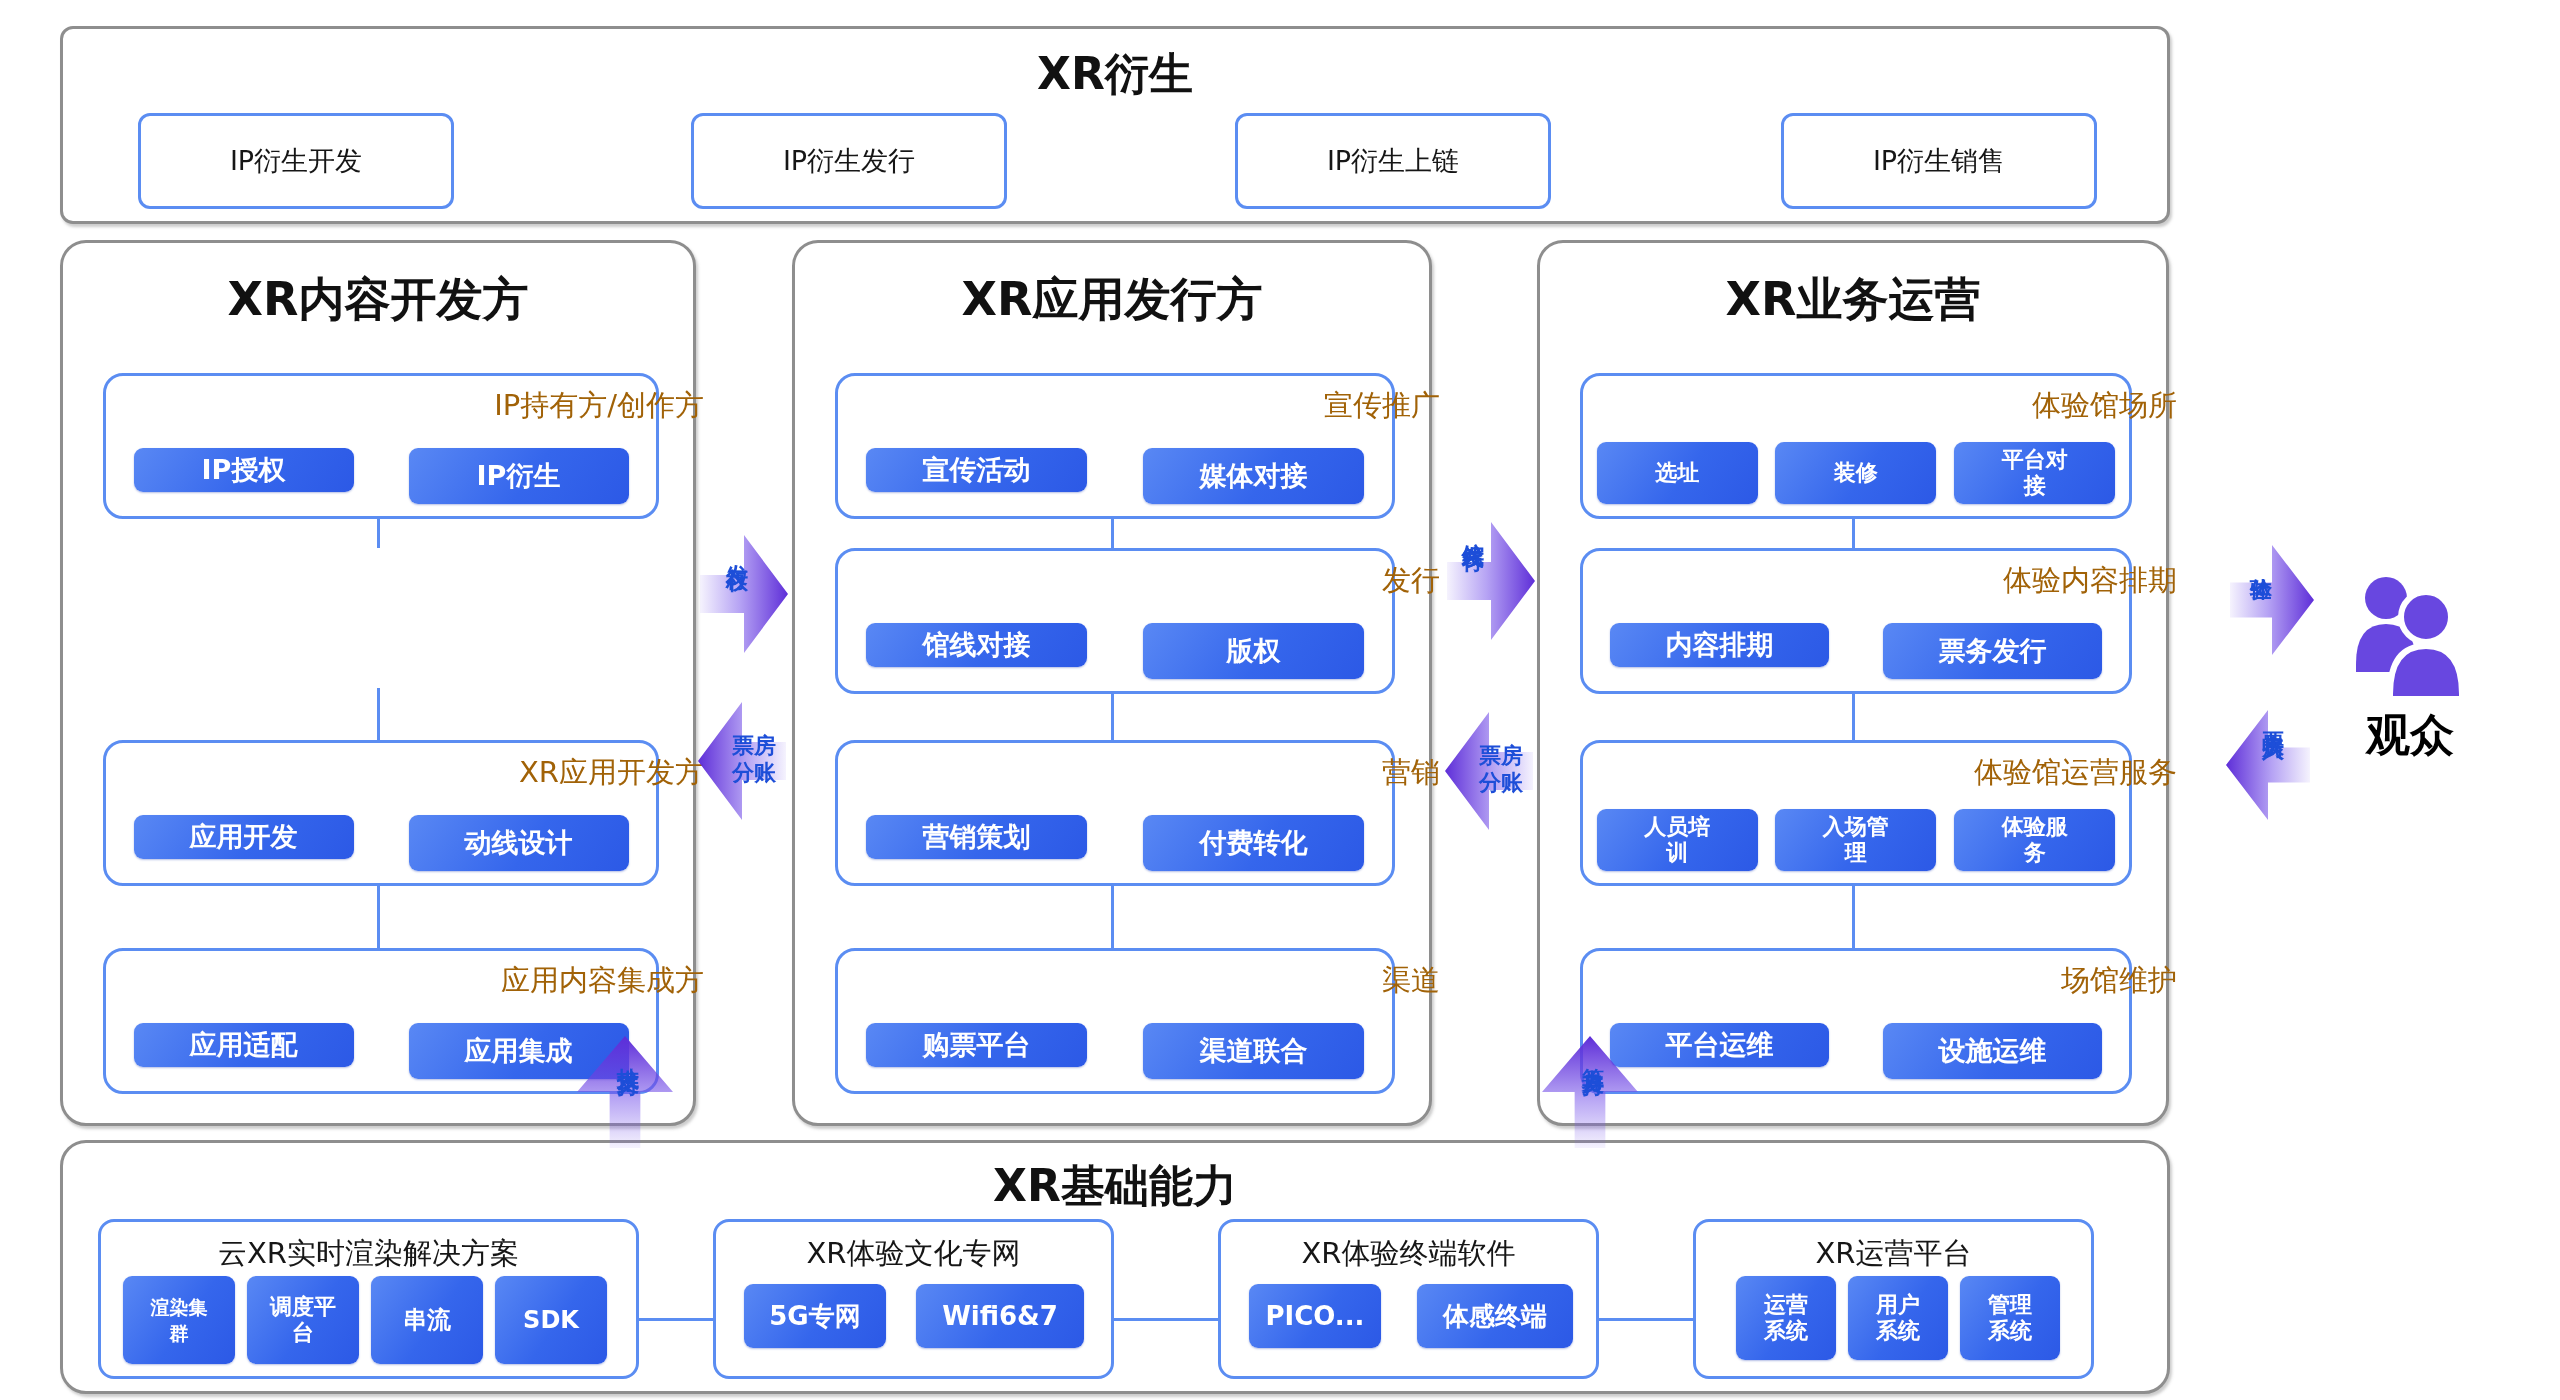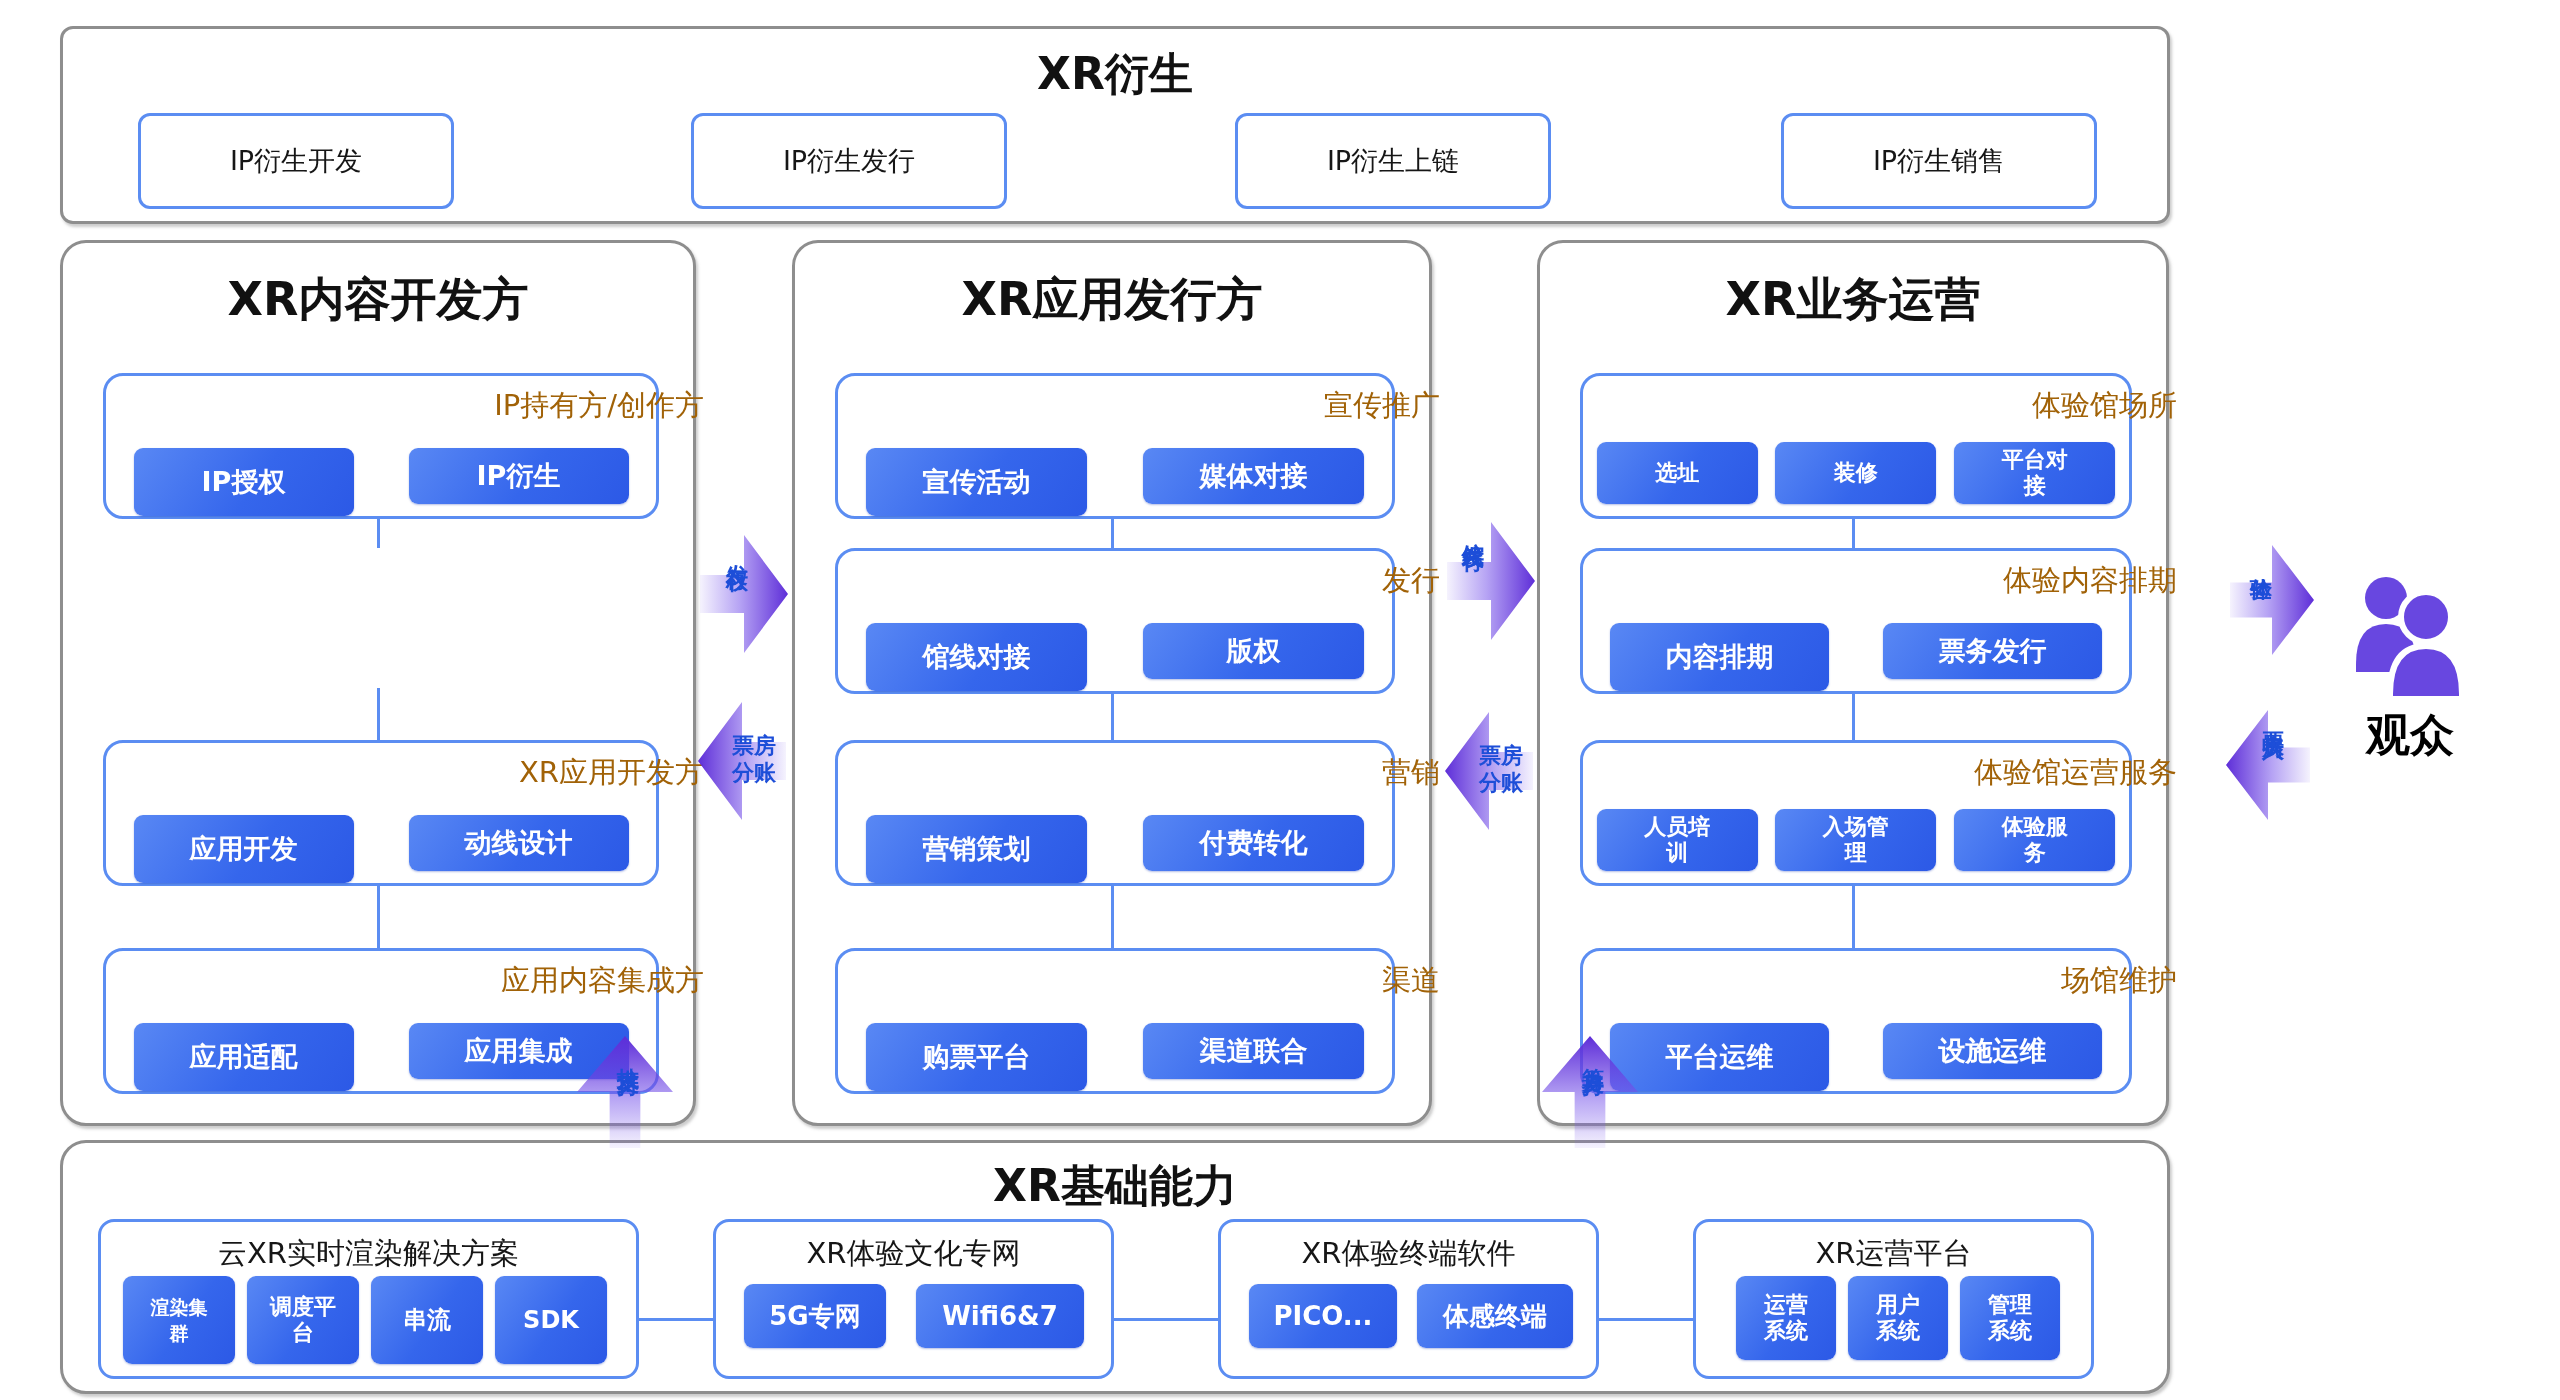--- a/index.html
+++ b/index.html
@@ -15,21 +15,21 @@
            display:flex;align-items:center;justify-content:center;font-size:27px;color:#161616;z-index:2;}
   .section{position:absolute;background:#fff;border:3px solid #5b8df2;border-radius:20px;z-index:2;}
   .group{position:absolute;background:#fff;border:3px solid #5b8df2;border-radius:16px;z-index:2;}
   .section-title{position:absolute;top:10px;left:0;width:100%;text-align:right;font-size:29px;font-weight:500;color:#a16207;margin-left:48px;}
   .group-title{position:absolute;top:12px;left:0;width:100%;text-align:center;font-size:29px;font-weight:500;color:#161616;}
   
   .pill{position:absolute;background:linear-gradient(125deg,#5988f4 0%,#3566ec 55%,#2c59e6 100%);
         border-radius:9px;color:#fff;display:flex;align-items:center;justify-content:center;
         font-size:27px;font-weight:600;text-align:center;z-index:3;box-shadow:0 1px 2px rgba(40,70,180,.35);}
   .pill .pill-text{display:block;}
-  .p2a{left:5%;width:40%;top:72px;height:68px;}
+  .p2a{left:5%;width:40%;top:72px;height:44px;}
   .p2b{left:55%;width:40%;top:72px;height:56px;}
   .p3a{left:2.5%;width:29.5%;top:66px;height:62px;font-size:22px;line-height:26px;}
   .p3b{left:35.2%;width:29.5%;top:66px;height:62px;font-size:22px;line-height:26px;}
   .p3c{left:68%;width:29.5%;top:66px;height:62px;font-size:22px;line-height:26px;}
   .wrap3 .pill-text{width:3em;}
   .wrap2 .pill-text{width:2em;}
   
   .vconn{position:absolute;left:calc(50% - 1.5px);width:3px;background:#5b8df2;z-index:1;}
   .hline{position:absolute;height:3px;background:#5b8df2;z-index:1;}
   
@@ -279,21 +279,21 @@
       <div class="pill" style="left:28px;top:62px;width:142px;height:64px;font-size:26px;">
         <span class="pill-text">5G专网</span>
         </div>
       <div class="pill" style="left:200px;top:62px;width:168px;height:64px;font-size:26px;">
         <span class="pill-text">Wifi6&amp;7</span>
         </div>
     </div>
 
     <div class="group" style="left:1155px;top:76px;width:375px;height:154px;">
       <div class="group-title">XR体验终端软件</div>
-      <div class="pill" style="left:28px;top:62px;width:148px;height:64px;font-size:26px;">
+      <div class="pill" style="left:28px;top:62px;width:132px;height:64px;font-size:26px;">
         <span class="pill-text">PICO...</span>
         </div>
       <div class="pill" style="left:196px;top:62px;width:156px;height:64px;font-size:26px;">
         <span class="pill-text">体感终端</span>
         </div>
     </div>
 
     <div class="group" style="left:1630px;top:76px;width:395px;height:154px;">
       <div class="group-title">XR运营平台</div>
       <div class="pill wrap2" style="left:40px;top:54px;width:100px;height:84px;font-size:22px;line-height:26px;">

